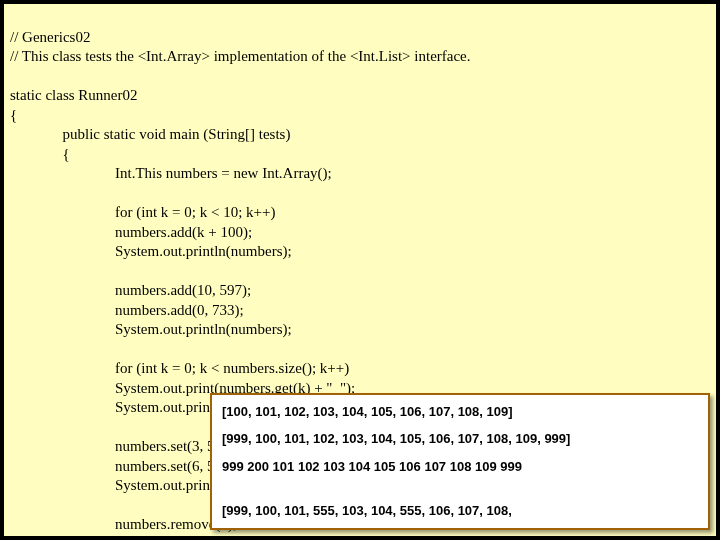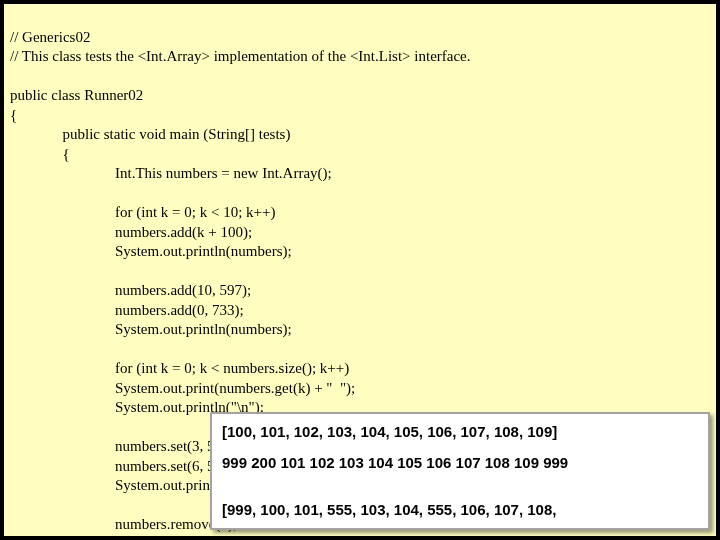--- a/index.html
+++ b/index.html
@@ -19,39 +19,39 @@
     white-space: pre;
     font-family: "Times New Roman", Times, serif;
   }
   .b { font-weight: normal; }
   .output {
     position: absolute;
     right: 6px;
     bottom: 6px;
     width: 500px;
     background: #fff;
-    border: 2px solid #a3a3a3;
+    border: 2px solid #a16207;
     box-shadow: 3px 3px 4px rgba(0,0,0,0.4);
     padding: 8px 10px;
     font-family: Arial, Helvetica, sans-serif;
-    font-size: 15px;
+    font-size: 13px;
     font-weight: bold;
     line-height: 1.35;
   }
   .output .block { margin-bottom: 10px; }
   .output .block:last-child { margin-bottom: 0; margin-top: 27px; }
 </style>
 </head>
 <body>
 
 <div class="code">
 <span class="b">// Generics02</span>
 <span class="b">// This class tests the &lt;Int.Array&gt; implementation of the &lt;Int.List&gt; interface.</span>
 
-<span class="b">public class Runner02</span>
+<span class="b">static class Runner02</span>
 <span class="b">{</span>
               <span class="b">public static void main (String[] tests)</span>
               <span class="b">{</span>
                             <span class="b">Int.This numbers = new Int.Array();</span>
 
                             <span class="b">for (int k = 0; k &lt; 10; k++)</span>
                             <span class="b">numbers.add(k + 100);</span>
                             <span class="b">System.out.println(numbers);</span>
 
                             <span class="b">numbers.add(10, 597);</span>
@@ -68,15 +68,16 @@
 
                             <span class="b">numbers.remove(3);</span>
                             <span class="b">numbers.remove(6);</span>
                             
               
 
 </div>
 
 <div class="output">
   <div class="block">[100, 101, 102, 103, 104, 105, 106, 107, 108, 109]</div>
+  <div class="block">[999, 100, 101, 102, 103, 104, 105, 106, 107, 108, 109, 999]</div>
   <div class="block">999  200  101  102  103  104  105  106  107  108  109  999</div>
   <div class="block">[999, 100, 101, 555, 103, 104, 555, 106, 107, 108,</div>
 </div>
 
 </body></html>

